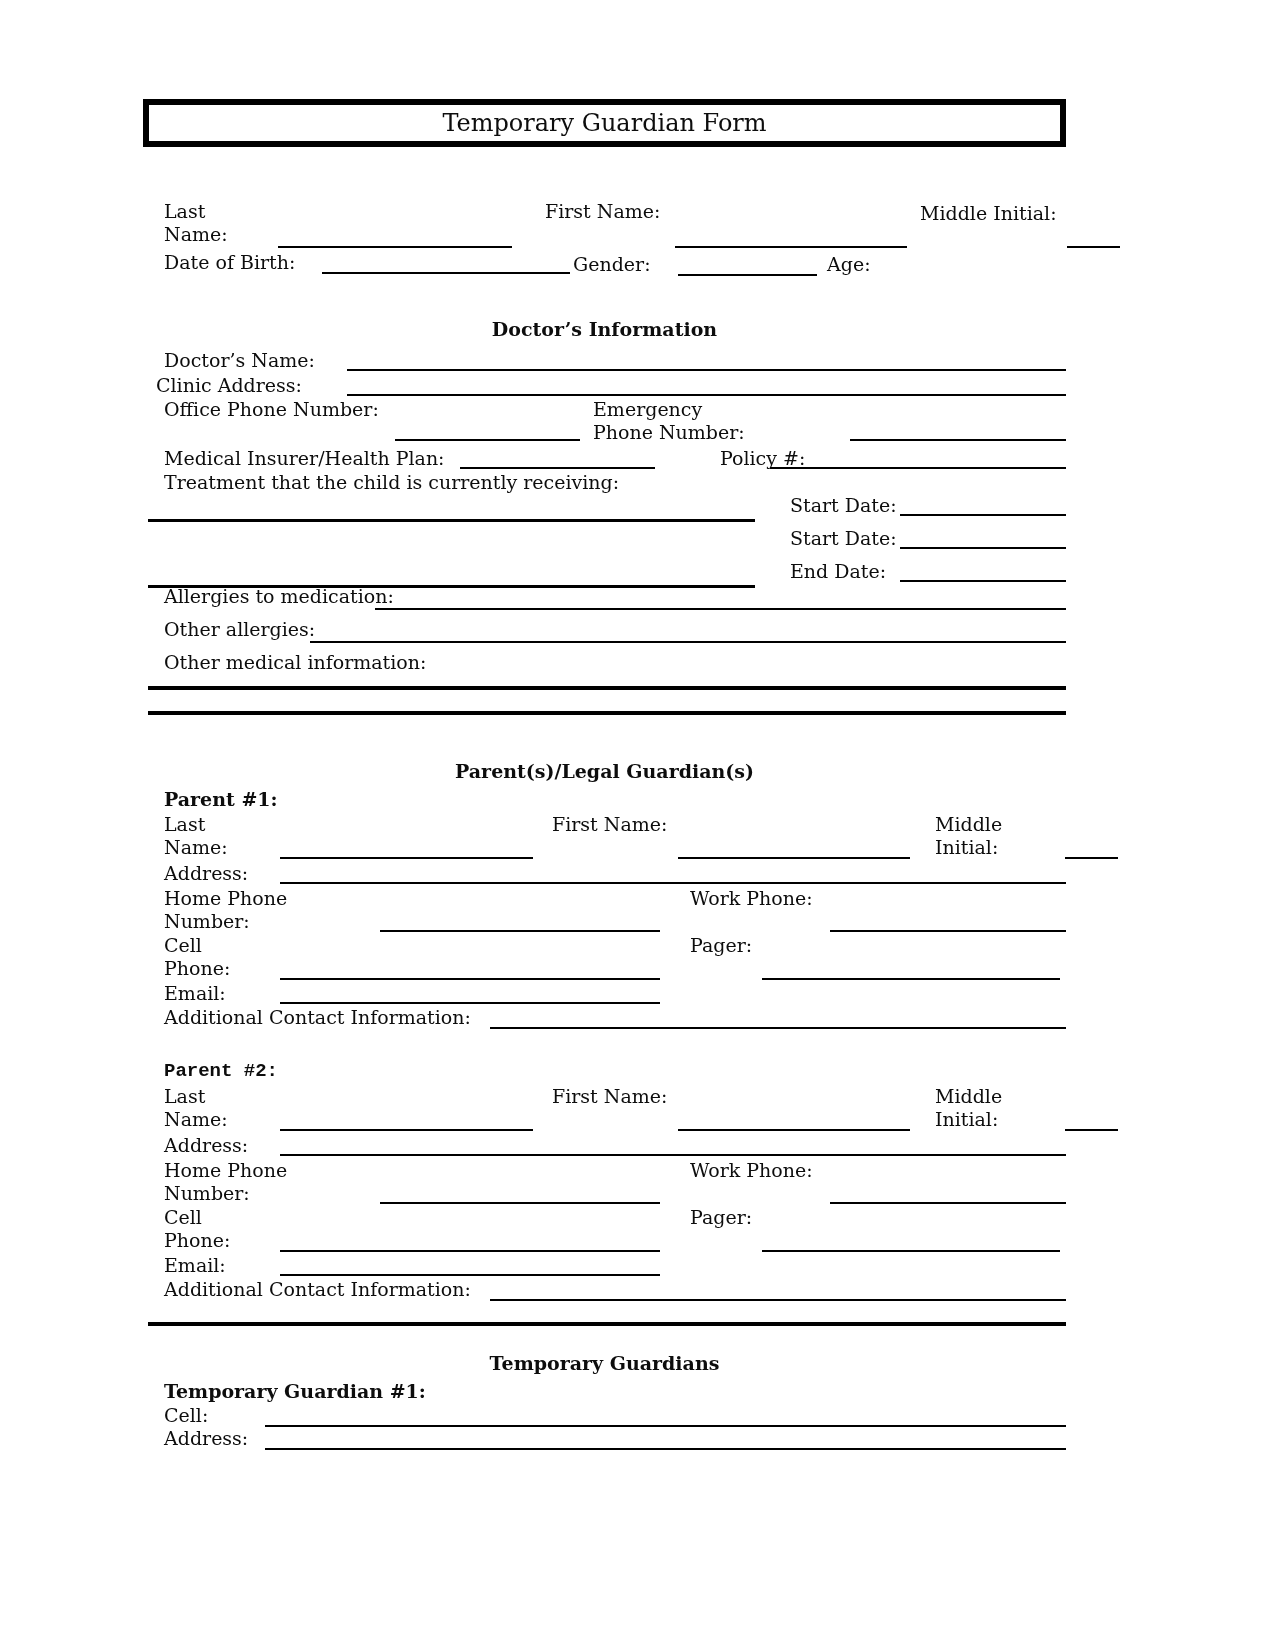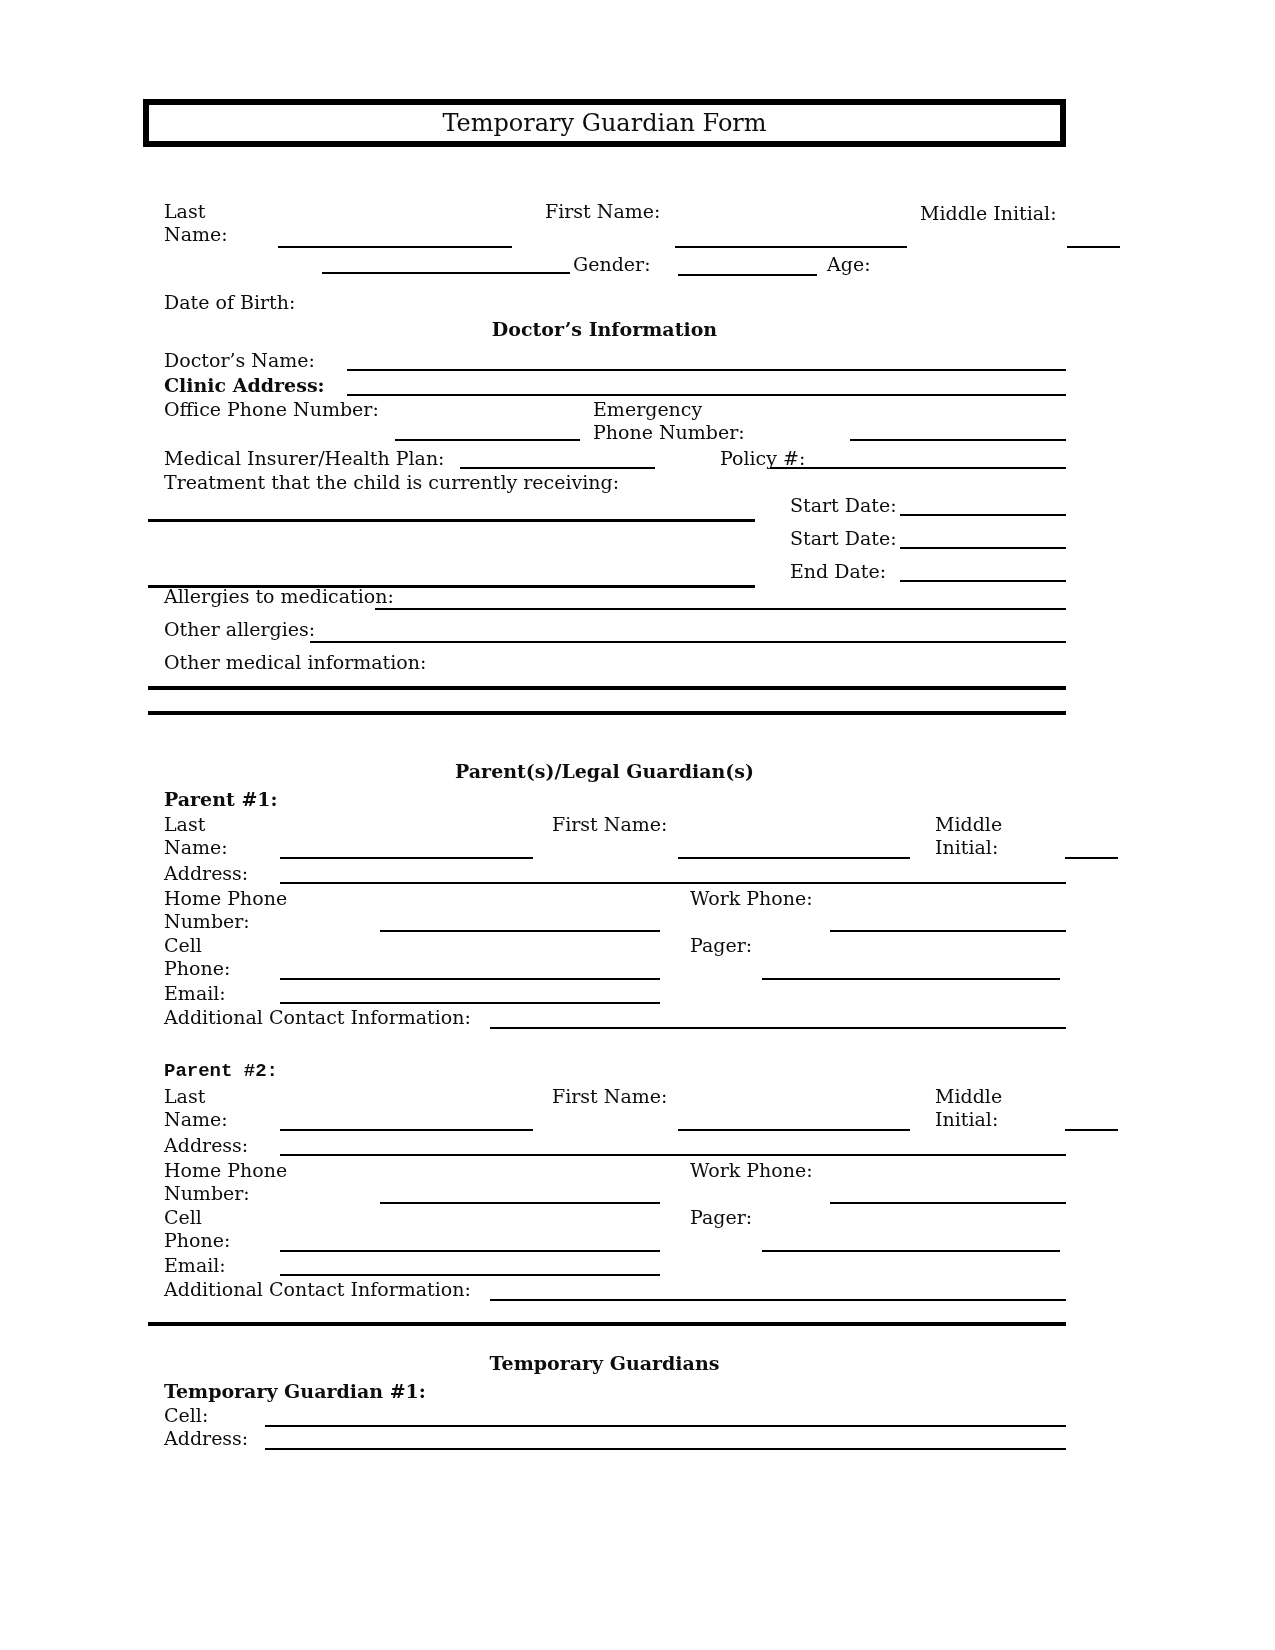--- a/index.html
+++ b/index.html
@@ -43,32 +43,32 @@
   </div>
 
 
   <div class="lb wrap" style="left:164px;top:200px;width:100px;">Last Name:</div>
   <div class="lb" style="left:545px;top:200px;">First Name:</div>
   <div class="lb" style="left:920px;top:202px;">Middle Initial:</div>
   <div class="bl" style="left:278px;top:246px;width:234px;"></div>
   <div class="bl" style="left:675px;top:246px;width:232px;"></div>
   <div class="bl" style="left:1067px;top:246px;width:53px;"></div>
 
-  <div class="lb" style="left:164px;top:251px;margin-top:40px;">Date of Birth:</div>
+  <div class="lb" style="left:164px;top:251px;">Date of Birth:</div>
   <div class="bl" style="left:322px;top:272px;width:248px;"></div>
   <div class="lb" style="left:573px;top:253px;">Gender:</div>
   <div class="bl" style="left:678px;top:274px;width:139px;"></div>
   <div class="lb" style="left:827px;top:253px;">Age:</div>
 
   <div class="lb hd ctr" style="top:318px;">Doctor’s Information</div>
 
   <div class="lb" style="left:164px;top:349px;">Doctor’s Name:</div>
   <div class="bl" style="left:347px;top:369px;width:719px;"></div>
 
-  <div class="lb" style="left:164px;top:374px;font-weight:bold;">Clinic Address:</div>
+  <div class="lb" style="left:156px;top:374px;">Clinic Address:</div>
   <div class="bl" style="left:347px;top:394px;width:719px;"></div>
 
   <div class="lb" style="left:164px;top:398px;">Office Phone Number:</div>
   <div class="lb wrap" style="left:593px;top:398px;width:175px;">Emergency Phone Number:</div>
   <div class="bl" style="left:395px;top:439px;width:185px;"></div>
   <div class="bl" style="left:850px;top:439px;width:216px;"></div>
 
   <div class="lb" style="left:164px;top:447px;">Medical Insurer/Health Plan:</div>
   <div class="bl" style="left:460px;top:467px;width:195px;"></div>
   <div class="lb" style="left:720px;top:447px;">Policy #:</div>

